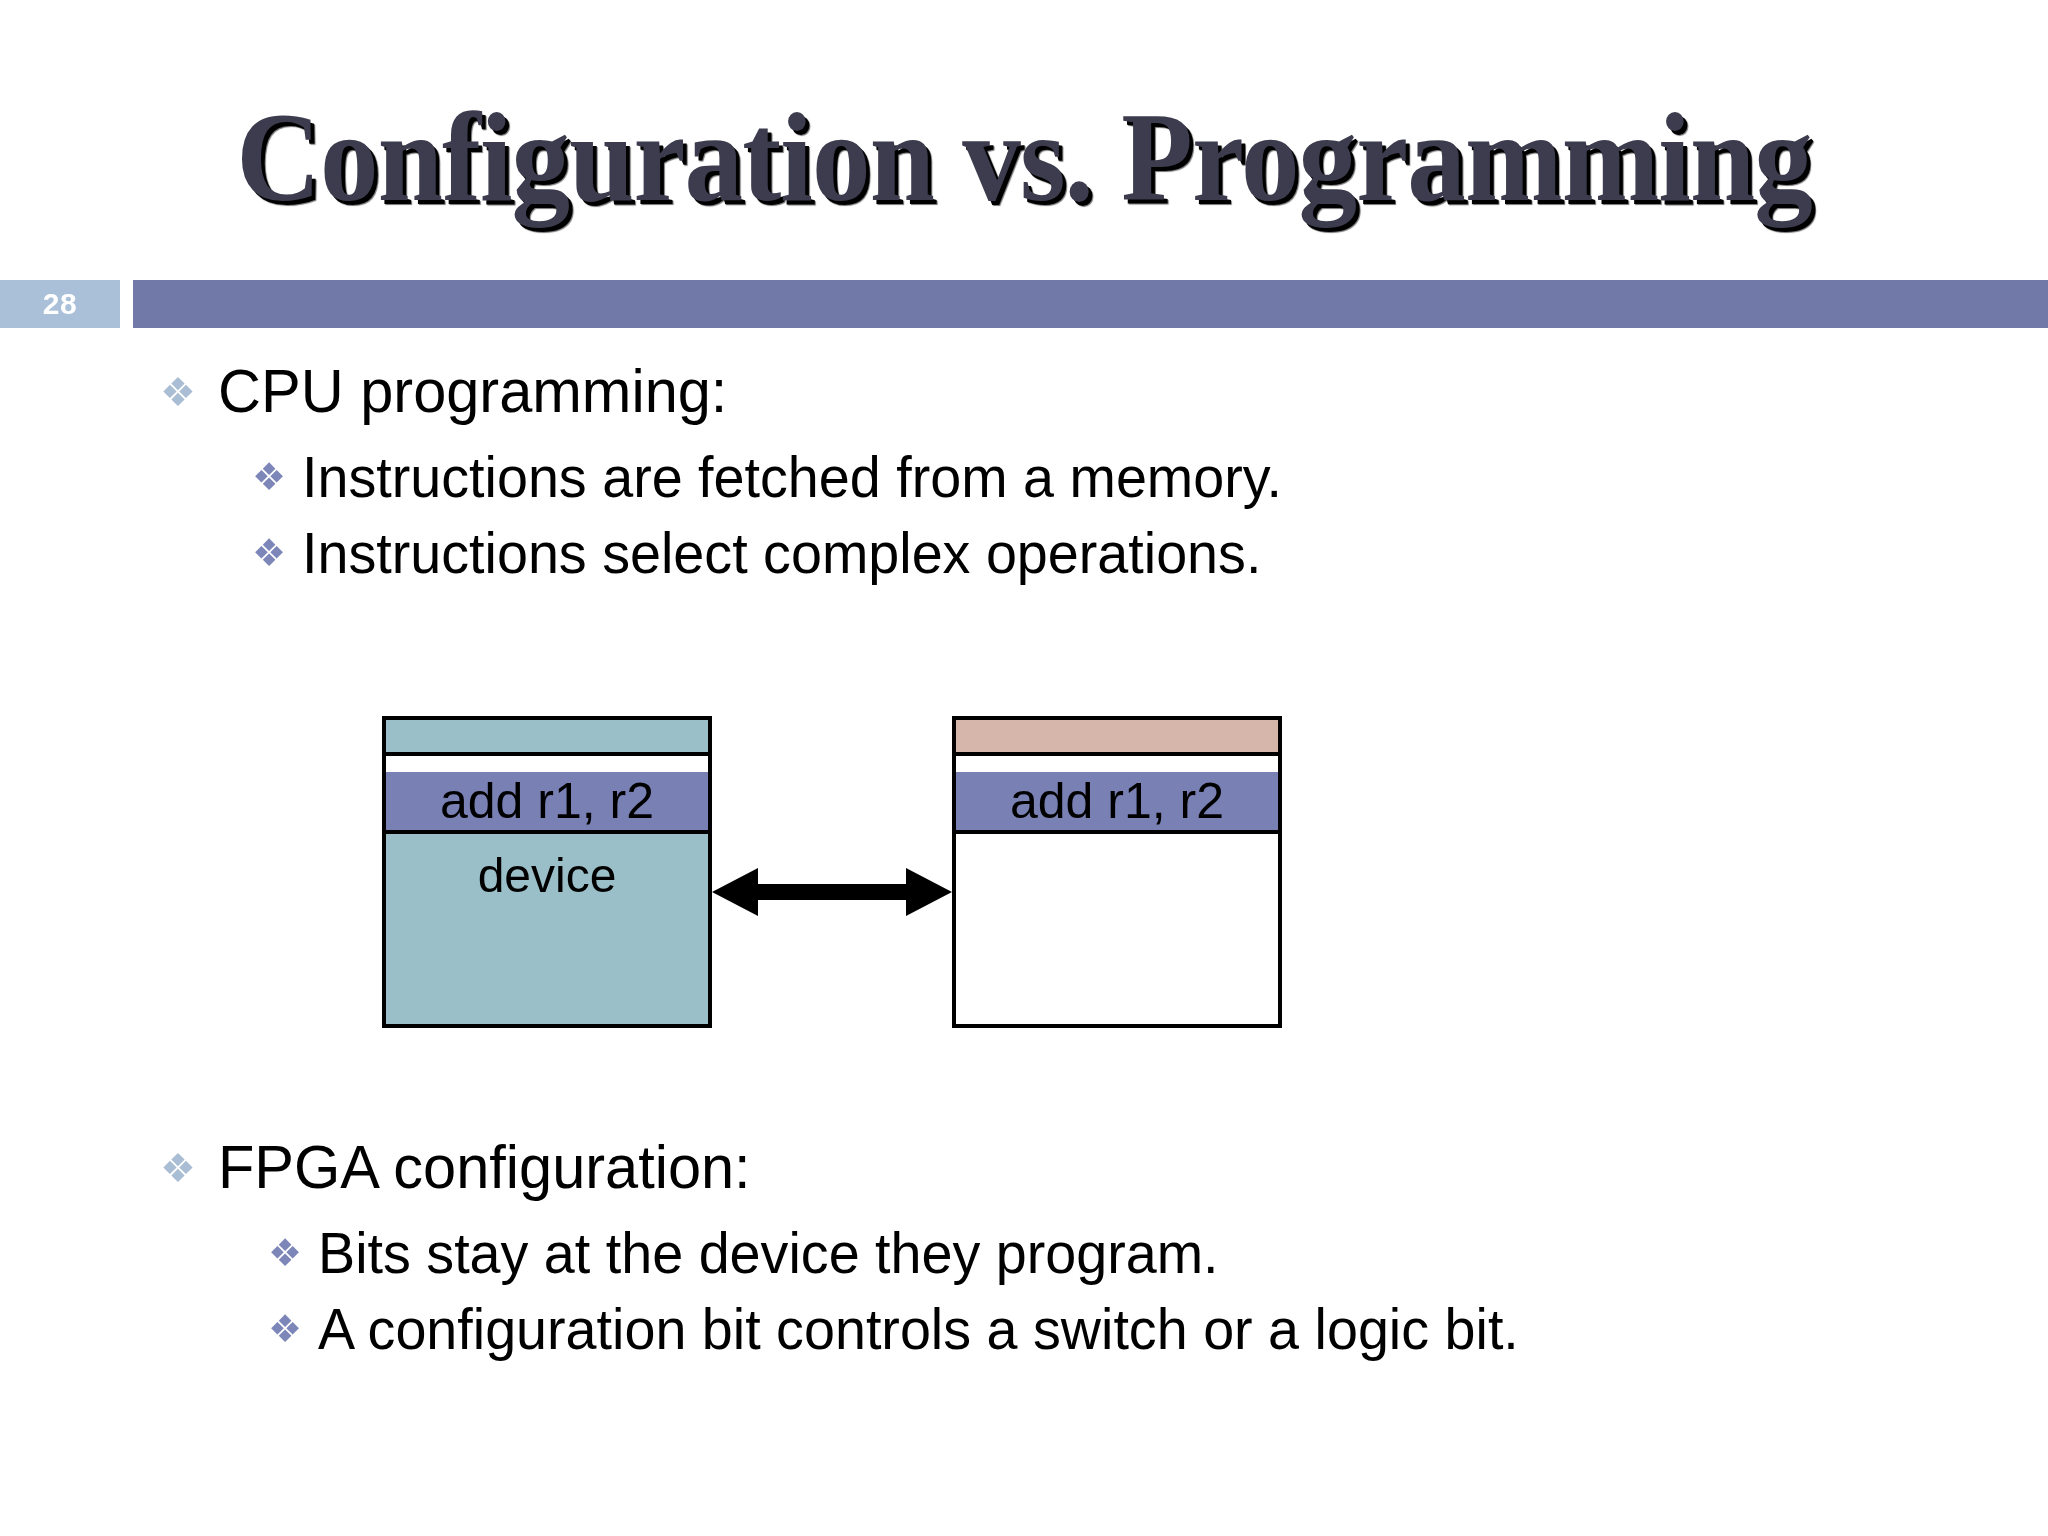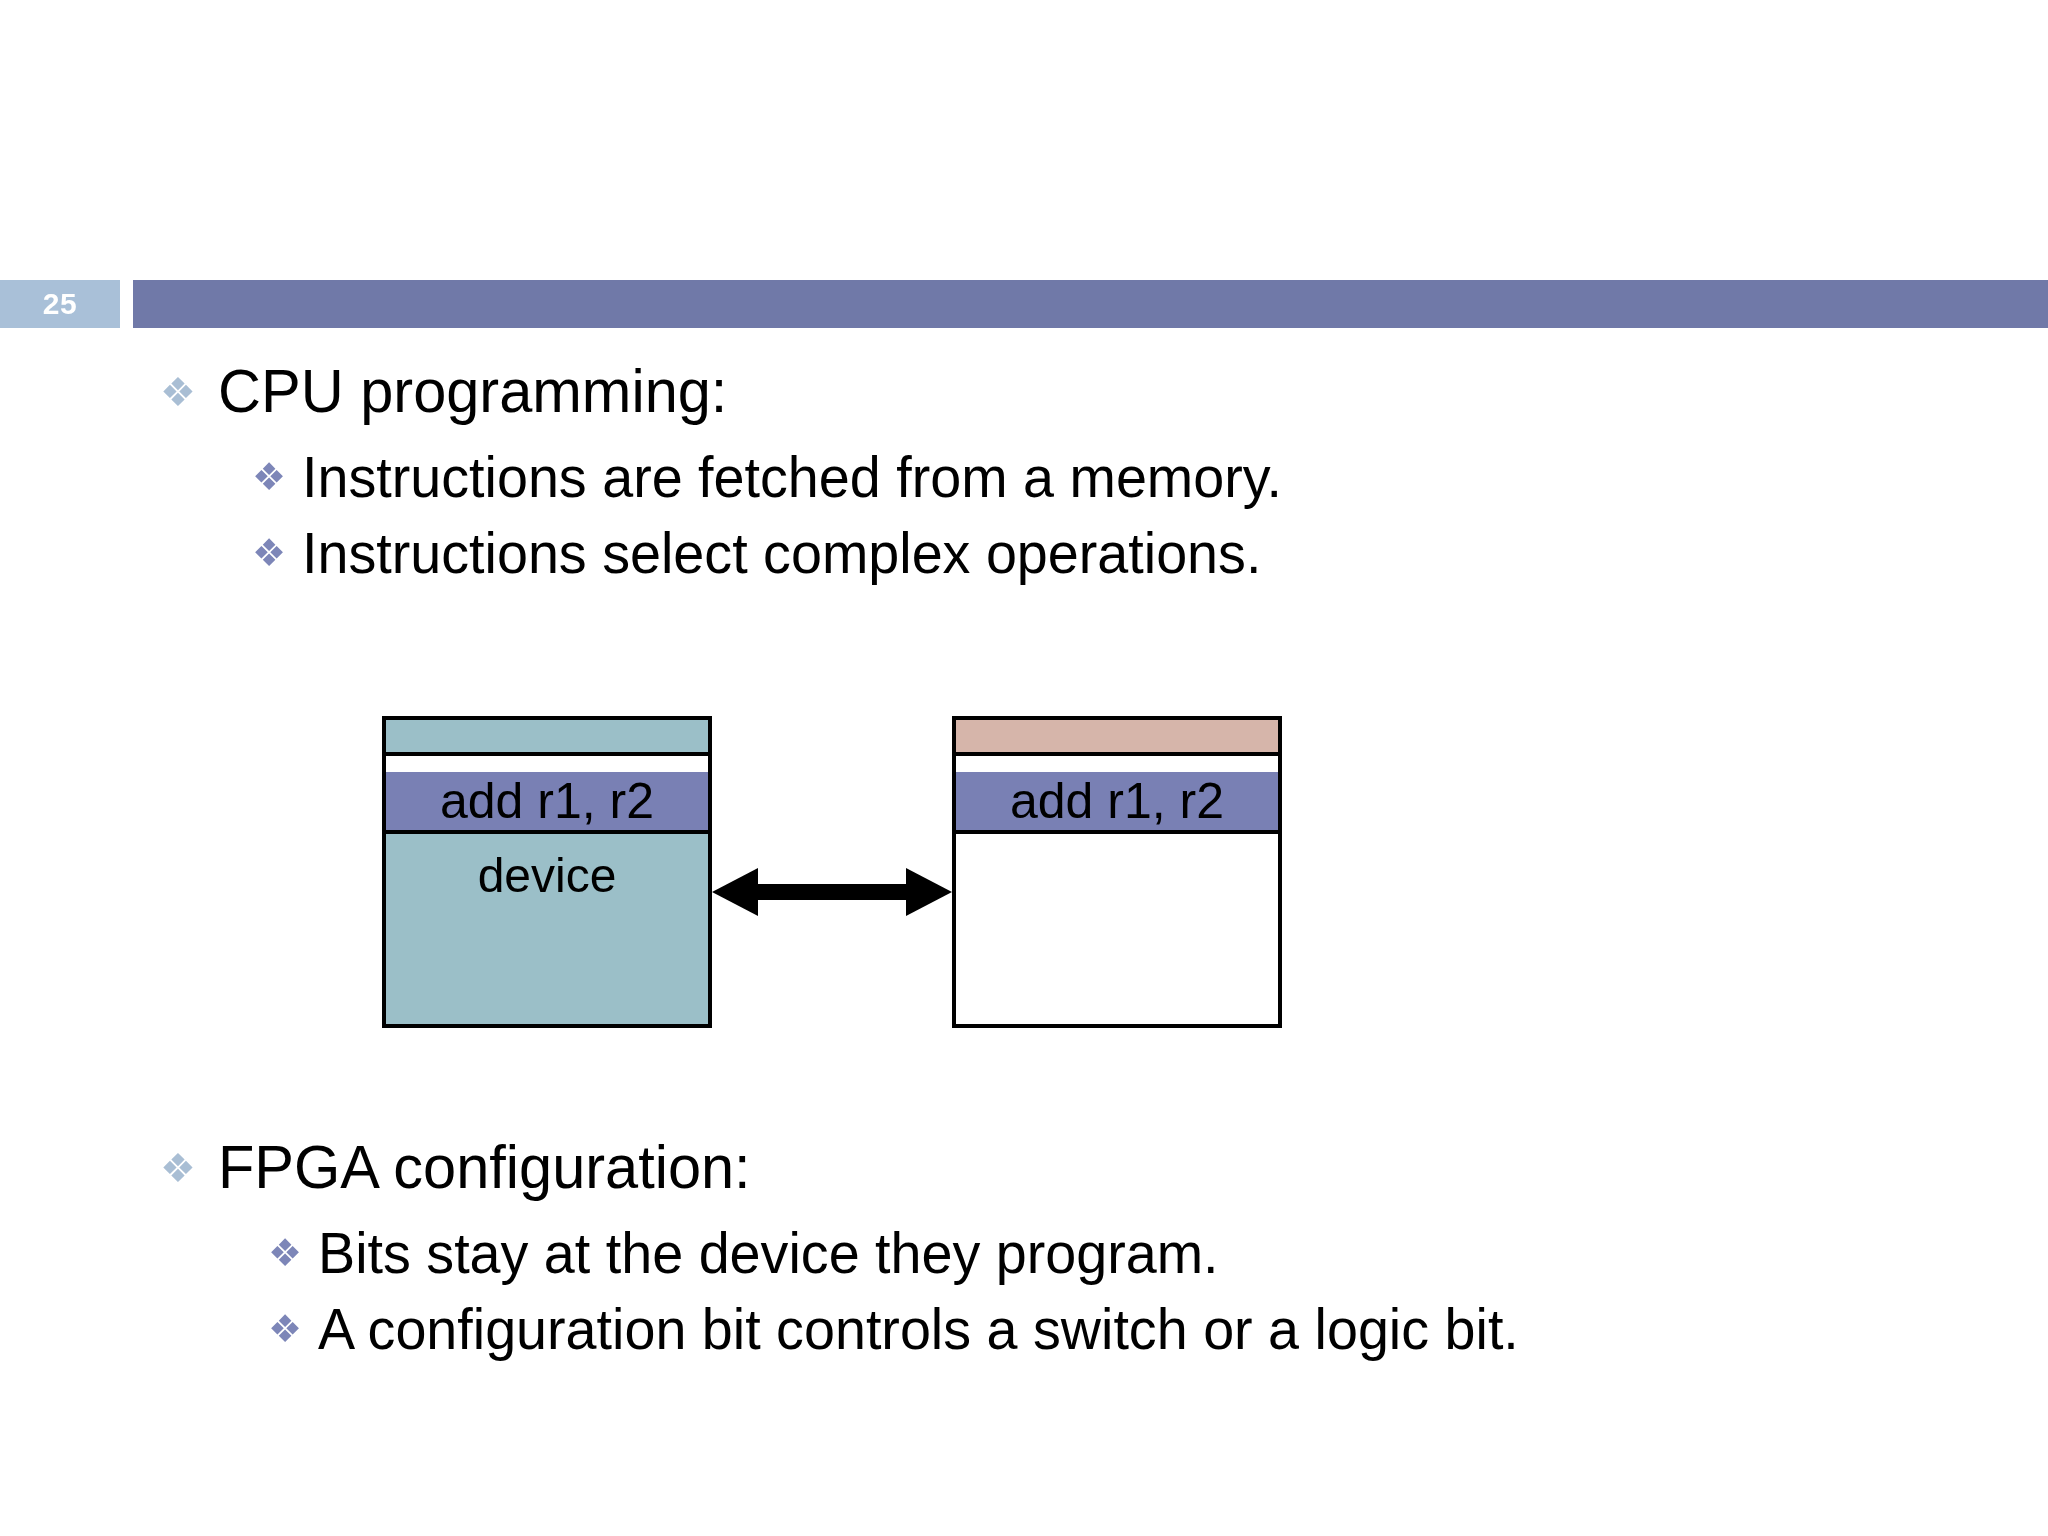--- a/index.html
+++ b/index.html
@@ -215,23 +215,26 @@
     left: 0;
     top: 1136px;
     width: 2048px;
   }
 </style>
 </head>
 <body>
 
 <div class="slide">
 
+  <div class="title-area">
+    <div class="slide-title">Configuration vs. Programming</div>
+  </div>
 
   <div class="header-rule">
-    <div class="page-badge">25</div>
+    <div class="page-badge">28</div>
     <div class="header-bar"></div>
   </div>
 
   <div class="body">
 
     <div class="bullet-row lvl1">
       <span class="bullet-glyph">❖</span>
       <span class="bullet-text">CPU programming:</span>
     </div>
 

